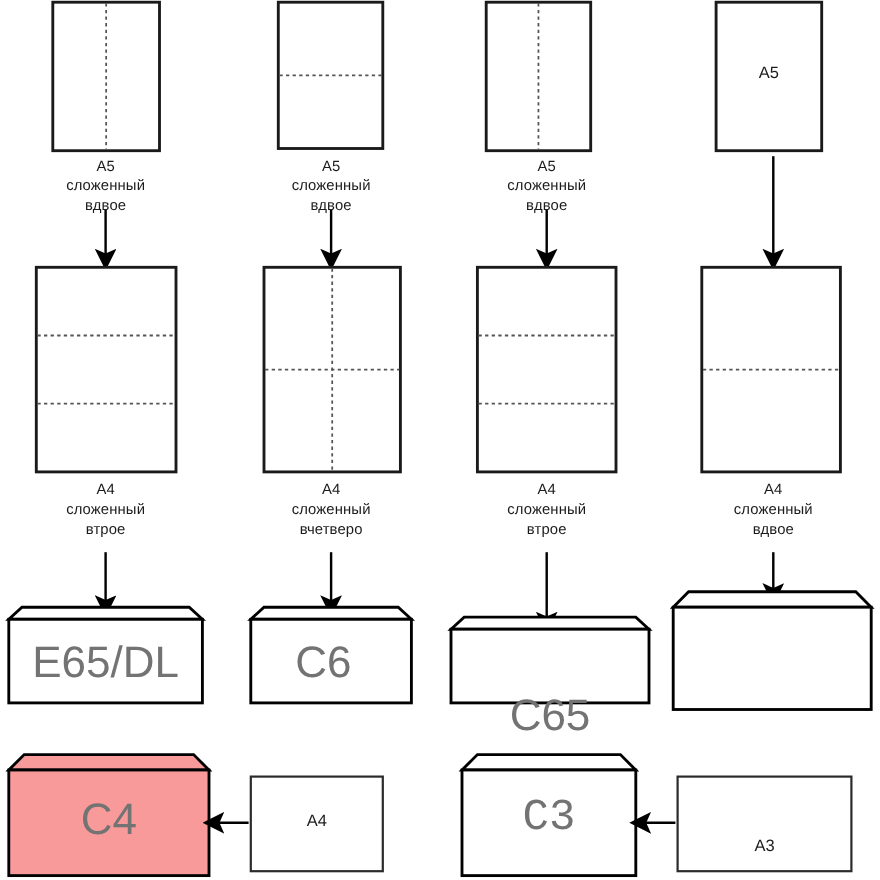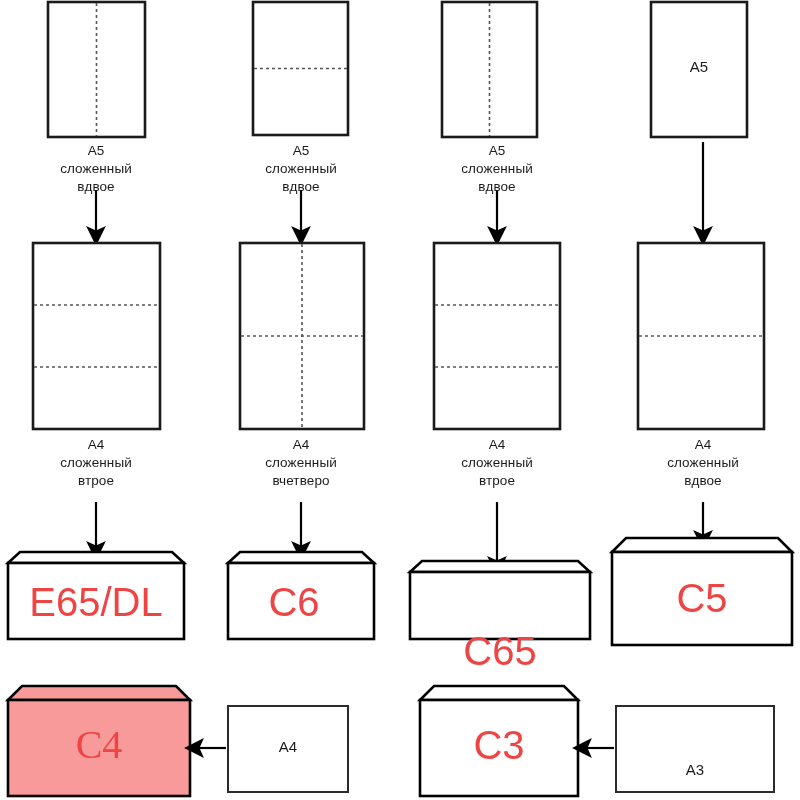--- a/index.html
+++ b/index.html
@@ -74,21 +74,21 @@
   .lbl-sm{
     position:absolute;
     text-align:center;
     color:#1c1c1c;
     font-size:15px;
     font-family:"Liberation Sans","DejaVu Sans",sans-serif;
   }
   .lbl-env{
     position:absolute;
     text-align:center;
-    color:#ef4444;
+    color:#737373;
     font-size:40px;
     line-height:40px;
     font-family:"Liberation Sans","DejaVu Sans",sans-serif;
   }
 </style>
 </head>
 <body>
 
 <div id="stage">
 
@@ -232,21 +232,20 @@
   <div class="cap" style="left:427px;top:436px;width:140px;">А4
 сложенный
 втрое</div>
   <div class="cap" style="left:633px;top:436px;width:140px;">А4
 сложенный
 вдвое</div>
 
   <div class="lbl-env" style="left:8px;top:582px;width:176px;">E65/DL</div>
   <div class="lbl-env" style="left:228px;top:582px;width:132px;">C6</div>
   <div class="lbl-env" style="left:410px;top:586px;width:180px;margin-top:45px;">C65</div>
-  <div class="lbl-env" style="left:612px;top:578px;width:180px;">C5</div>
-
-  <div class="lbl-env" style="left:8px;top:725px;width:182px;font-family:Liberation Serif, serif;">C4</div>
+
+  <div class="lbl-env" style="left:8px;top:725px;width:182px;">C4</div>
   <div class="lbl-sm" style="left:228px;top:738px;width:120px;">А4</div>
 
-  <div class="lbl-env" style="left:420px;top:725px;width:158px;">C3</div>
+  <div class="lbl-env" style="left:420px;top:725px;width:158px;font-family:Liberation Mono, monospace;">C3</div>
   <div class="lbl-sm" style="left:616px;top:738px;width:158px;margin-top:23px;">А3</div>
 
 </div>
 
 </body></html>

